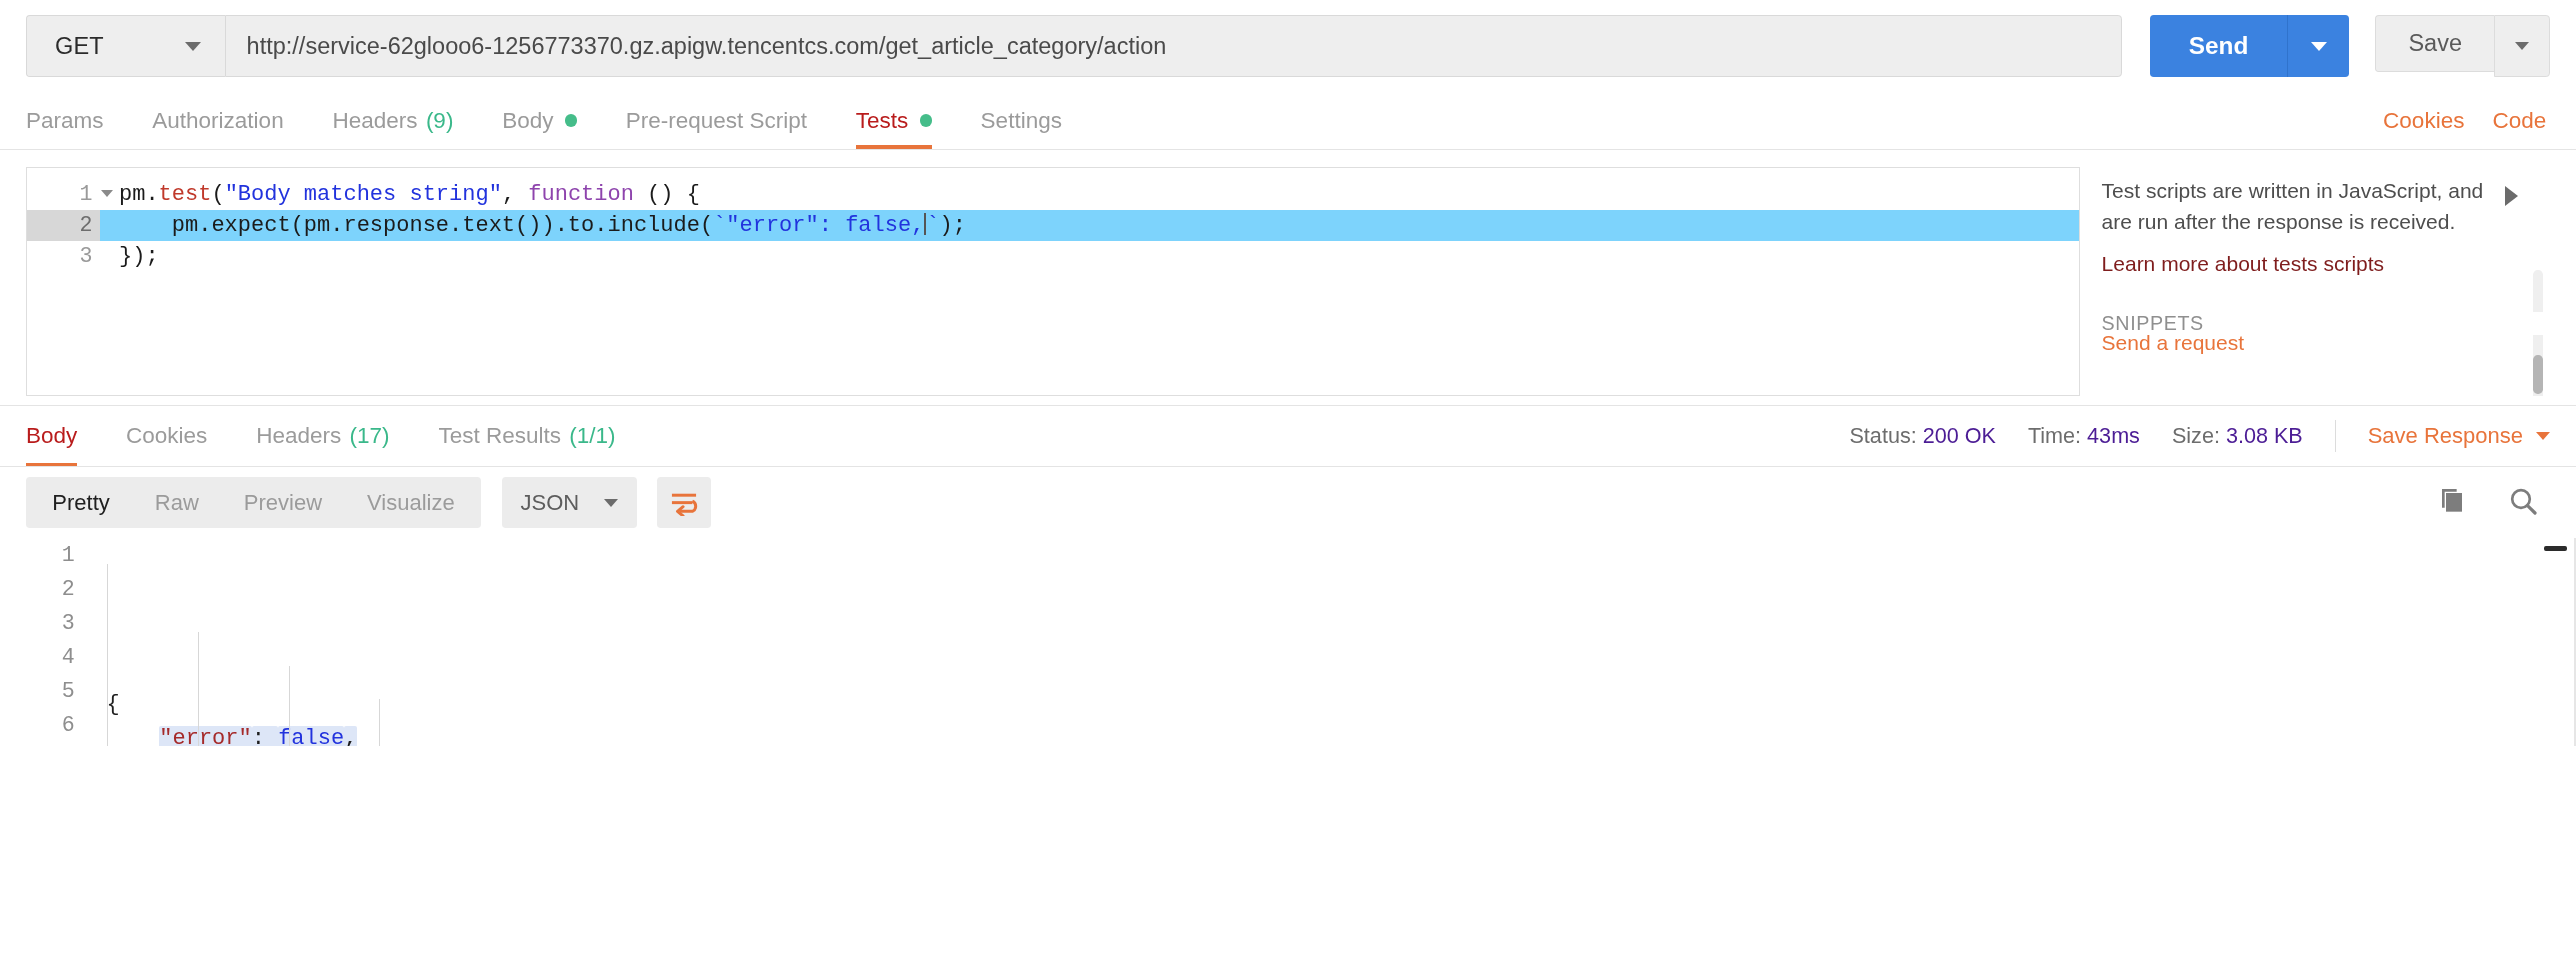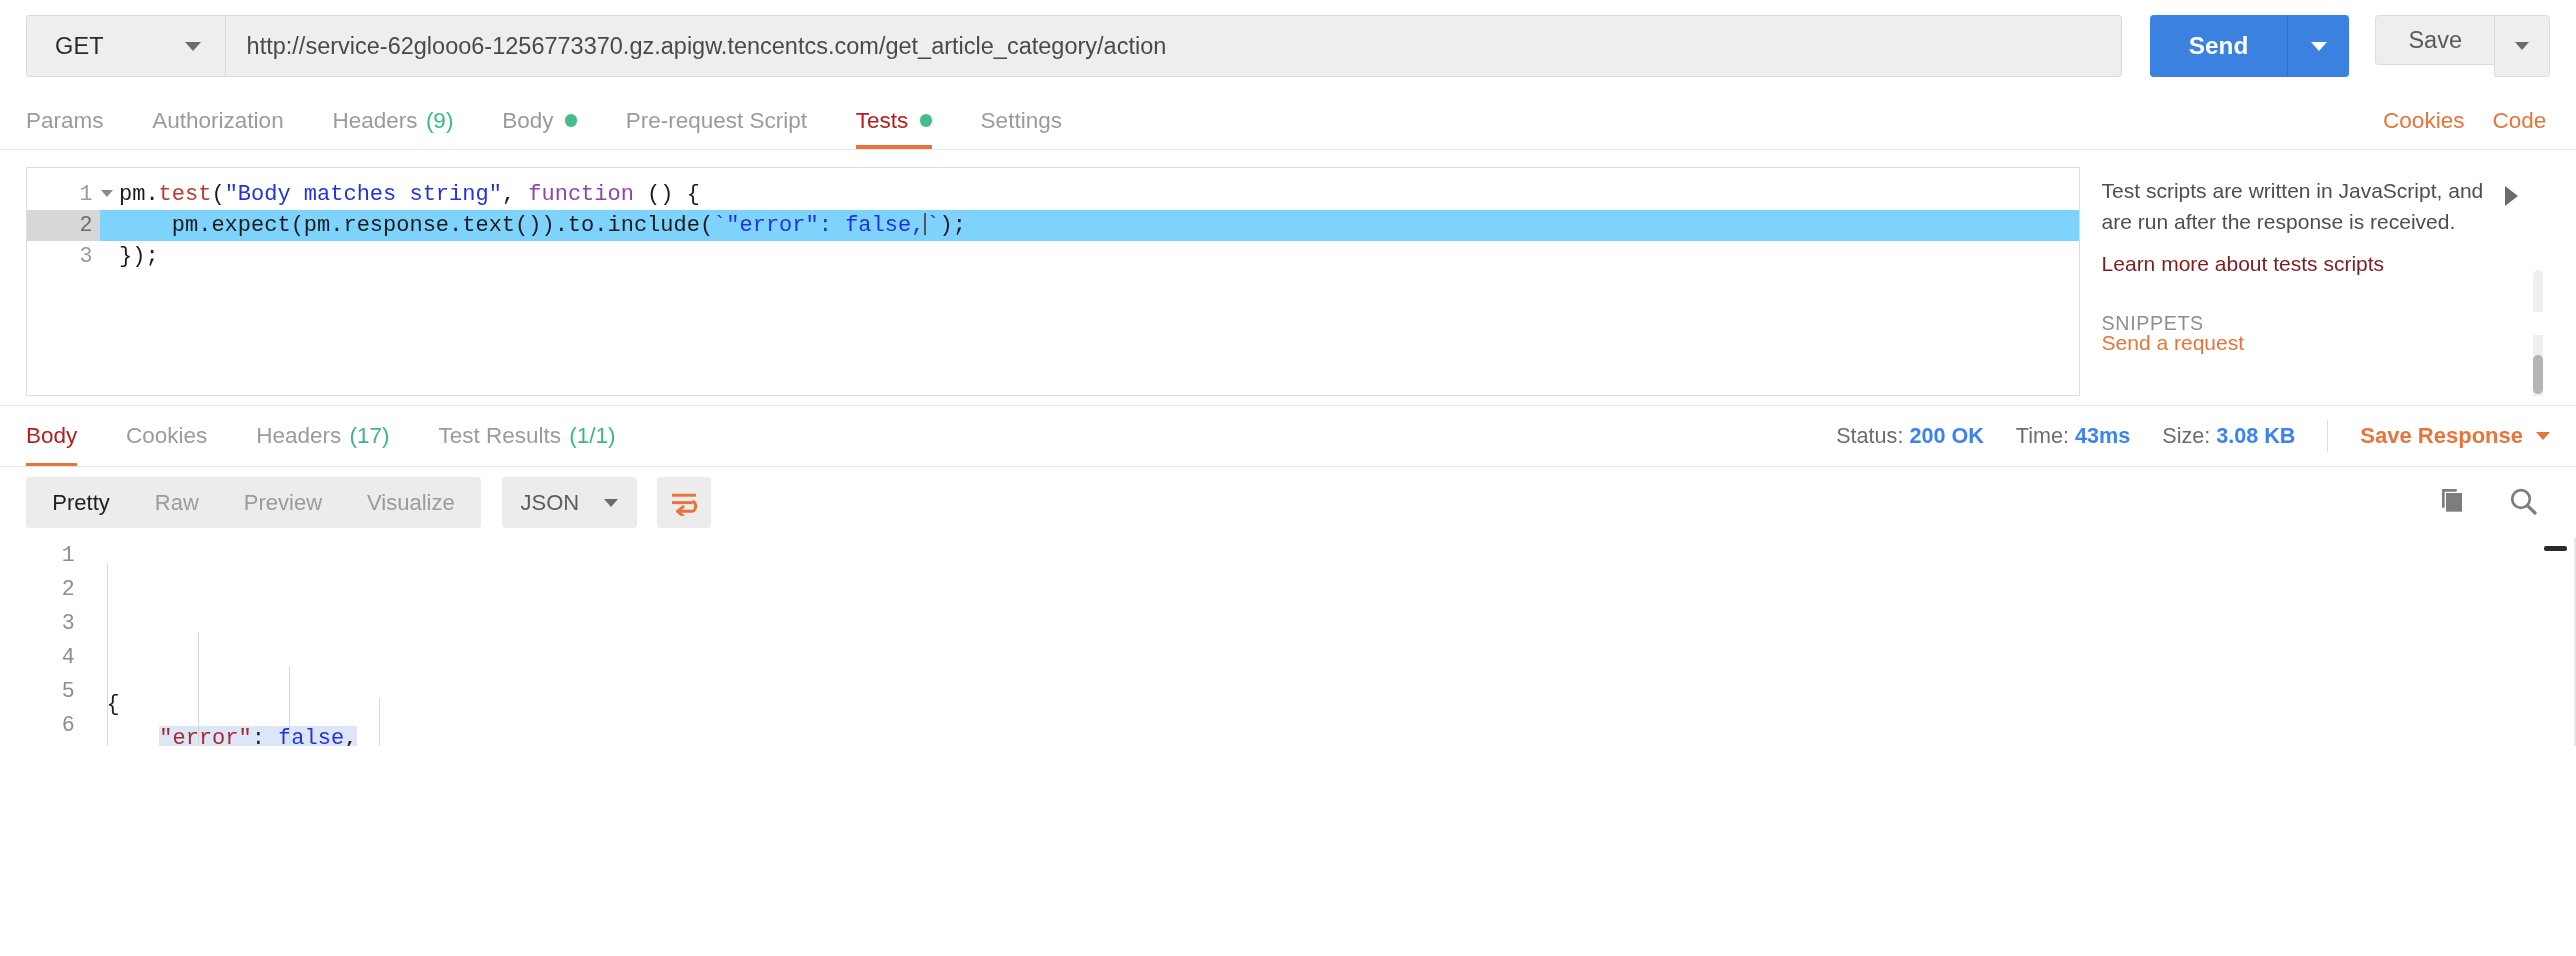--- a/index.html
+++ b/index.html
@@ -73,21 +73,21 @@
     border-radius: 0 3.8px 3.8px 0;
     border-left: 0.9px solid #3073cc;
     display: flex; align-items: center; justify-content: center;
     cursor: pointer;
   }
   .save-group { display: flex; margin-left: 26px; }
   .save-btn {
     background: #eeeeee;
     border: 0.9px solid #dcdcdc;
     border-right: none;
-    height: 50px;
+    height: 57px;
     padding: 0 32px;
     font-size: 23.5px;
     color: #5a5a5a;
     border-radius: 3.8px 0 0 3.8px;
     display: flex; align-items: center;
     cursor: pointer;
     font-family: "Liberation Sans", sans-serif;
   }
   .save-caret {
     background: #eeeeee;
@@ -225,23 +225,23 @@
     display: flex;
     align-items: stretch;
     padding: 0 26px;
     border-top: 0.9px solid #e4e4e4;
     border-bottom: 0.9px solid #e4e4e4;
     margin-top: 9.4px;
     background: #fff;
   }
   .meta-wrap { margin-left: auto; display: flex; align-items: center; gap: 32px; }
   .meta { font-size: 21.6px; color: #6d6d6d; white-space: nowrap; }
-  .meta b { color: #3b82f6; font-weight: bold; text-align: center; }
+  .meta b { color: #4c1d95; font-weight: normal; text-align: center; }
   .meta-div { width: 0.9px; height: 32px; background: #dcdcdc; }
-  .save-resp { font-size: 22px; color: #e8743b; font-weight: bold; cursor: pointer; display: flex; align-items: center; gap: 13px; justify-content: space-between; }
+  .save-resp { font-size: 22px; color: #e8743b; font-weight: normal; cursor: pointer; display: flex; align-items: center; gap: 13px; justify-content: space-between; }
   .caret-orange { border-left: 7.5px solid transparent; border-right: 7.5px solid transparent; border-top: 8.4px solid #e8743b; width:0;height:0; }
 
   
   #body-toolbar {
     height: 71px;
     display: flex; align-items: center;
     padding: 0 26px;
     gap: 20.6px;
     background: #fff;
   }

